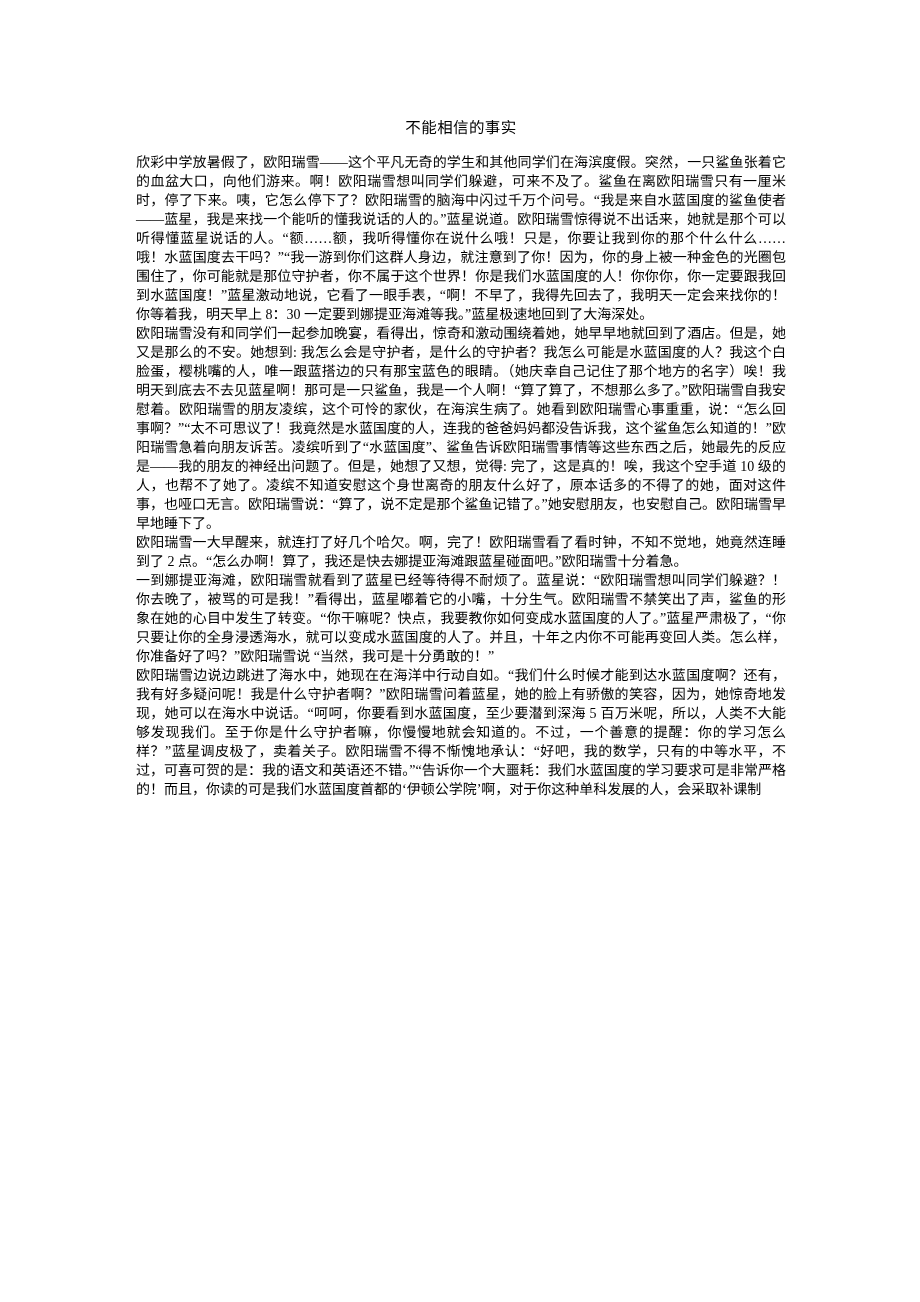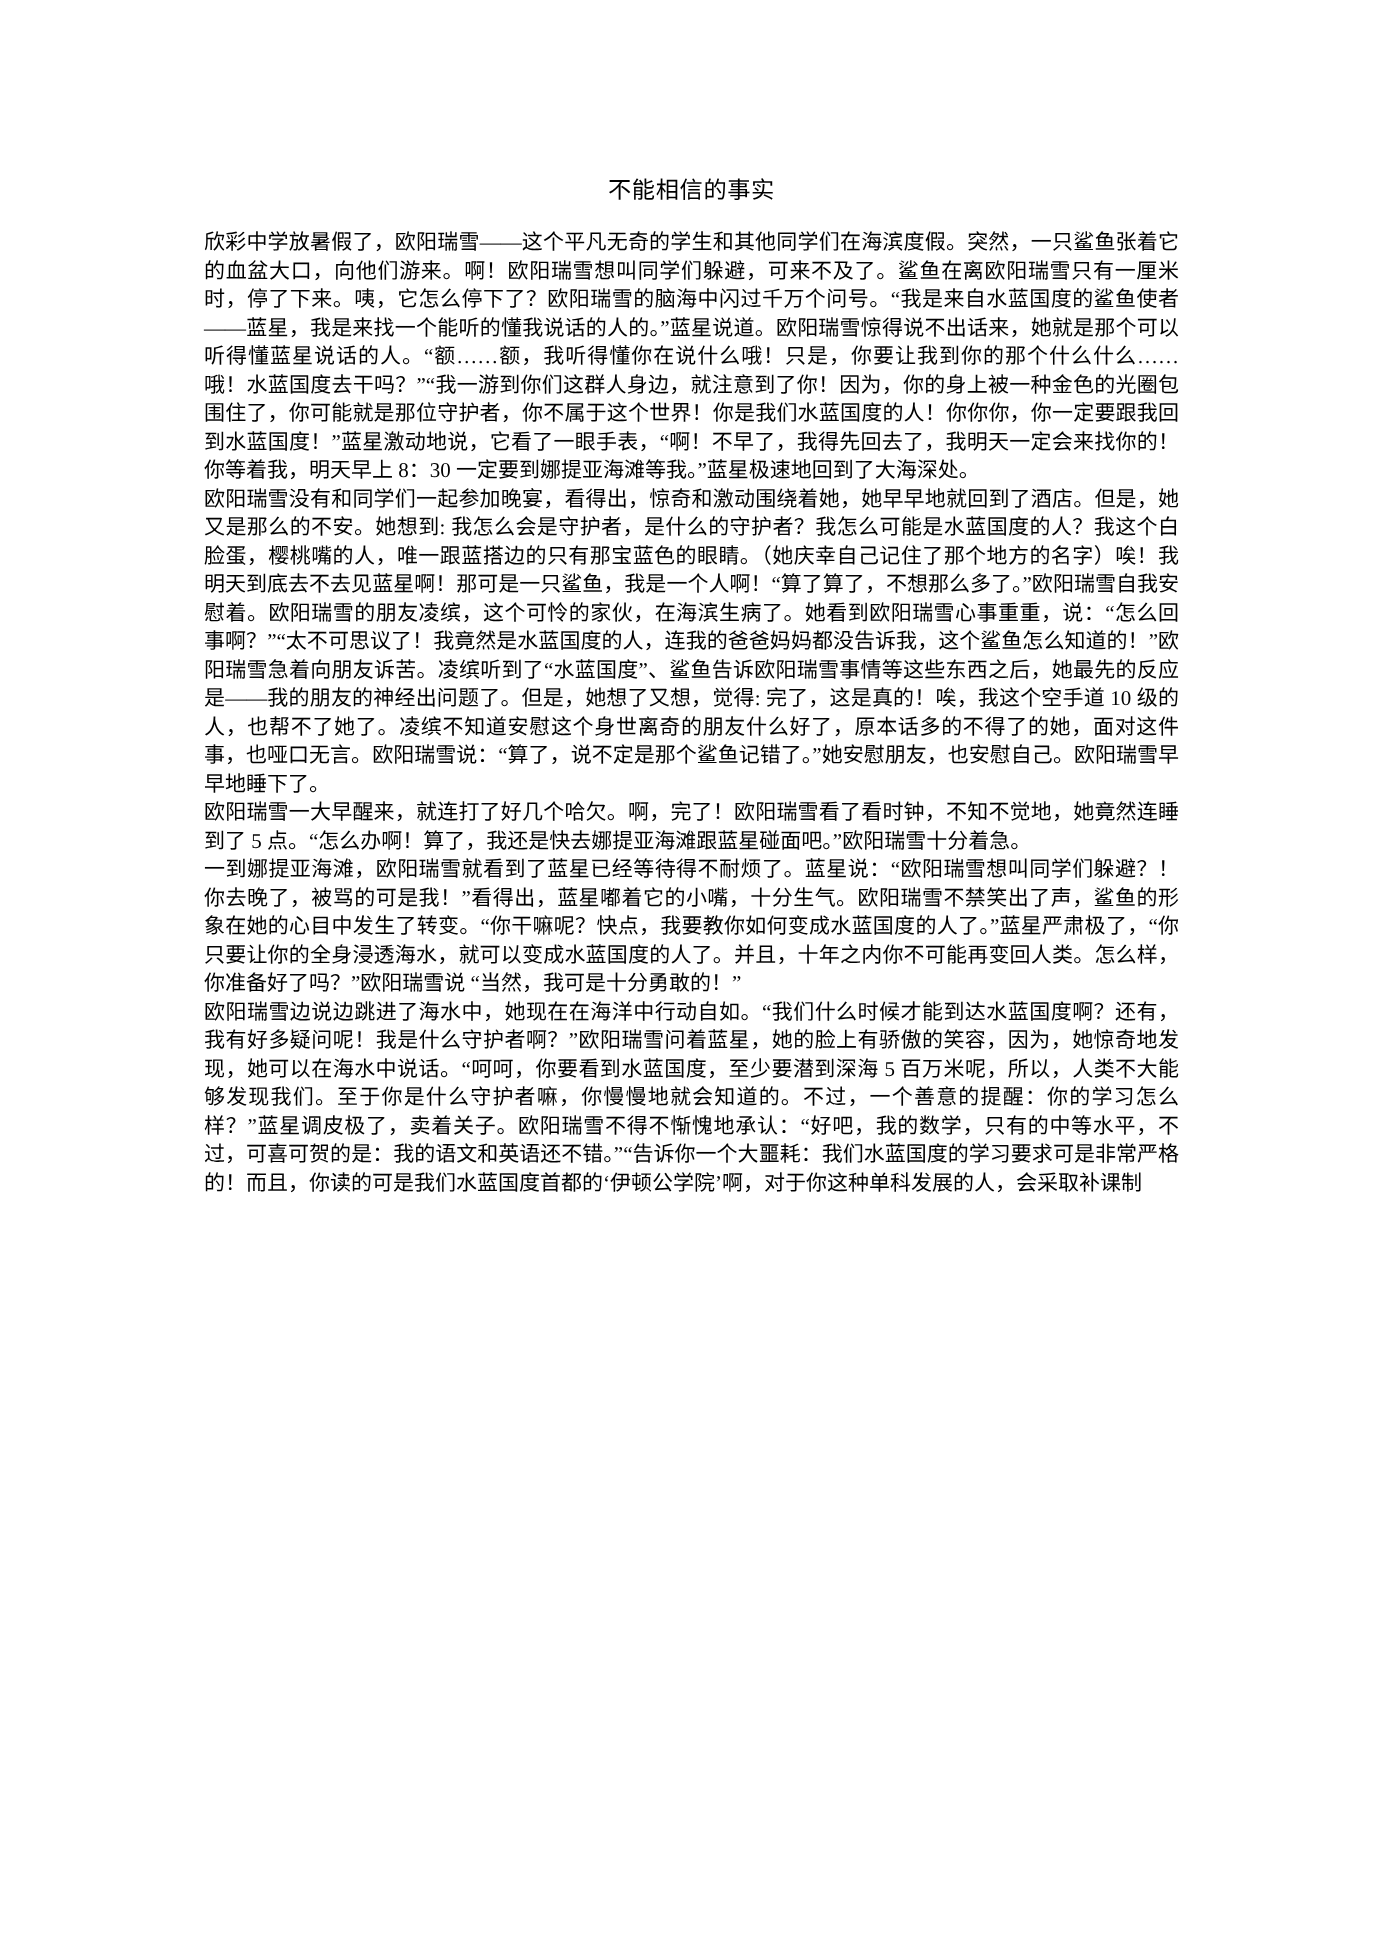--- a/index.html
+++ b/index.html
@@ -57,18 +57,18 @@
 </style>
 </head>
 <body>
 
 <div class="page">
   <div class="doc-body">
     <h1 class="doc-title">不能相信的事实</h1>
     <div class="paragraphs">
       <p class="para">欣彩中学放暑假了，欧阳瑞雪——这个平凡无奇的学生和其他同学们在海滨度假。突然，一只鲨鱼张着它的血盆大口，向他们游来。啊！欧阳瑞雪想叫同学们躲避，可来不及了。鲨鱼在离欧阳瑞雪只有一厘米时，停了下来。咦，它怎么停下了？欧阳瑞雪的脑海中闪过千万个问号。“我是来自水蓝国度的鲨鱼使者——蓝星，我是来找一个能听的懂我说话的人的。”蓝星说道。欧阳瑞雪惊得说不出话来，她就是那个可以听得懂蓝星说话的人。“额……额，我听得懂你在说什么哦！只是，你要让我到你的那个什么什么……哦！水蓝国度去干吗？”“我一游到你们这群人身边，就注意到了你！因为，你的身上被一种金色的光圈包围住了，你可能就是那位守护者，你不属于这个世界！你是我们水蓝国度的人！你你你，你一定要跟我回到水蓝国度！”蓝星激动地说，它看了一眼手表，“啊！不早了，我得先回去了，我明天一定会来找你的！你等着我，明天早上 8：30 一定要到娜提亚海滩等我。”蓝星极速地回到了大海深处。</p>
       <p class="para">欧阳瑞雪没有和同学们一起参加晚宴，看得出，惊奇和激动围绕着她，她早早地就回到了酒店。但是，她又是那么的不安。她想到: 我怎么会是守护者，是什么的守护者？我怎么可能是水蓝国度的人？我这个白脸蛋，樱桃嘴的人，唯一跟蓝搭边的只有那宝蓝色的眼睛。（她庆幸自己记住了那个地方的名字）唉！我明天到底去不去见蓝星啊！那可是一只鲨鱼，我是一个人啊！“算了算了，不想那么多了。”欧阳瑞雪自我安慰着。欧阳瑞雪的朋友凌缤，这个可怜的家伙，在海滨生病了。她看到欧阳瑞雪心事重重，说：“怎么回事啊？”“太不可思议了！我竟然是水蓝国度的人，连我的爸爸妈妈都没告诉我，这个鲨鱼怎么知道的！”欧阳瑞雪急着向朋友诉苦。凌缤听到了“水蓝国度”、鲨鱼告诉欧阳瑞雪事情等这些东西之后，她最先的反应是——我的朋友的神经出问题了。但是，她想了又想，觉得: 完了，这是真的！唉，我这个空手道 10 级的人，也帮不了她了。凌缤不知道安慰这个身世离奇的朋友什么好了，原本话多的不得了的她，面对这件事，也哑口无言。欧阳瑞雪说：“算了，说不定是那个鲨鱼记错了。”她安慰朋友，也安慰自己。欧阳瑞雪早早地睡下了。</p>
-      <p class="para">欧阳瑞雪一大早醒来，就连打了好几个哈欠。啊，完了！欧阳瑞雪看了看时钟，不知不觉地，她竟然连睡到了 5 点。“怎么办啊！算了，我还是快去娜提亚海滩跟蓝星碰面吧。”欧阳瑞雪十分着急。</p>
+      <p class="para">欧阳瑞雪一大早醒来，就连打了好几个哈欠。啊，完了！欧阳瑞雪看了看时钟，不知不觉地，她竟然连睡到了 2 点。“怎么办啊！算了，我还是快去娜提亚海滩跟蓝星碰面吧。”欧阳瑞雪十分着急。</p>
       <p class="para">一到娜提亚海滩，欧阳瑞雪就看到了蓝星已经等待得不耐烦了。蓝星说：“欧阳瑞雪想叫同学们躲避？！你去晚了，被骂的可是我！”看得出，蓝星嘟着它的小嘴，十分生气。欧阳瑞雪不禁笑出了声，鲨鱼的形象在她的心目中发生了转变。“你干嘛呢？快点，我要教你如何变成水蓝国度的人了。”蓝星严肃极了，“你只要让你的全身浸透海水，就可以变成水蓝国度的人了。并且，十年之内你不可能再变回人类。怎么样，你准备好了吗？”欧阳瑞雪说 “当然，我可是十分勇敢的！”</p>
       <p class="para">欧阳瑞雪边说边跳进了海水中，她现在在海洋中行动自如。“我们什么时候才能到达水蓝国度啊？还有，我有好多疑问呢！我是什么守护者啊？”欧阳瑞雪问着蓝星，她的脸上有骄傲的笑容，因为，她惊奇地发现，她可以在海水中说话。“呵呵，你要看到水蓝国度，至少要潜到深海 5 百万米呢，所以，人类不大能够发现我们。至于你是什么守护者嘛，你慢慢地就会知道的。不过，一个善意的提醒：你的学习怎么样？”蓝星调皮极了，卖着关子。欧阳瑞雪不得不惭愧地承认：“好吧，我的数学，只有的中等水平，不过，可喜可贺的是：我的语文和英语还不错。”“告诉你一个大噩耗：我们水蓝国度的学习要求可是非常严格的！而且，你读的可是我们水蓝国度首都的‘伊顿公学院’啊，对于你这种单科发展的人，会采取补课制</p>
     </div>
   </div>
 </div>
 
 </body></html>

